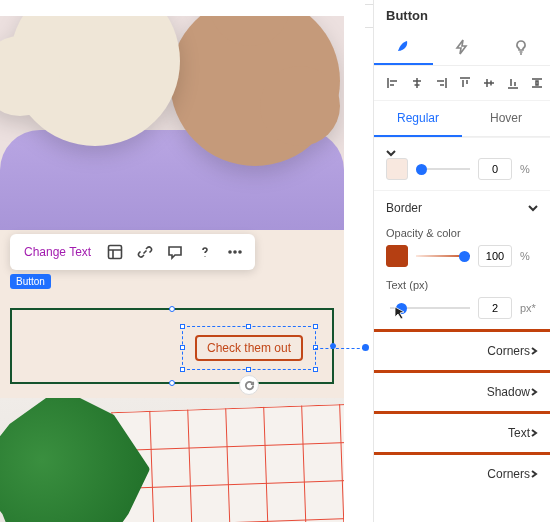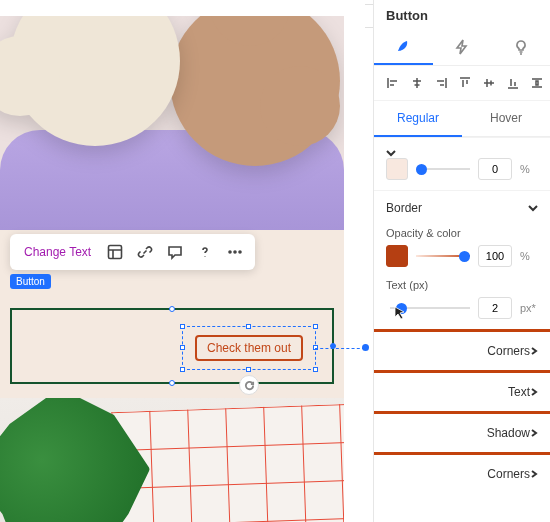--- a/index.html
+++ b/index.html
@@ -292,27 +292,27 @@
       </div>
     </div>
 
     <div class="row-item">
       <span>Corners</span>
       <svg viewBox="0 0 8 8">
           <path d="M2 1l4 3-4 3"></path>
         </svg>
     </div>
     <div class="row-item">
-      <span>Text</span>
+      <span>Shadow</span>
       <svg viewBox="0 0 8 8">
           <path d="M2 1l4 3-4 3"></path>
         </svg>
     </div>
     <div class="row-item">
-      <span>Shadow</span>
+      <span>Text</span>
       <svg viewBox="0 0 8 8">
           <path d="M2 1l4 3-4 3"></path>
         </svg>
     </div>
     <div class="row-item">
       <span>Corners</span>
       <svg viewBox="0 0 8 8">
           <path d="M2 1l4 3-4 3"></path>
         </svg>
     </div>

